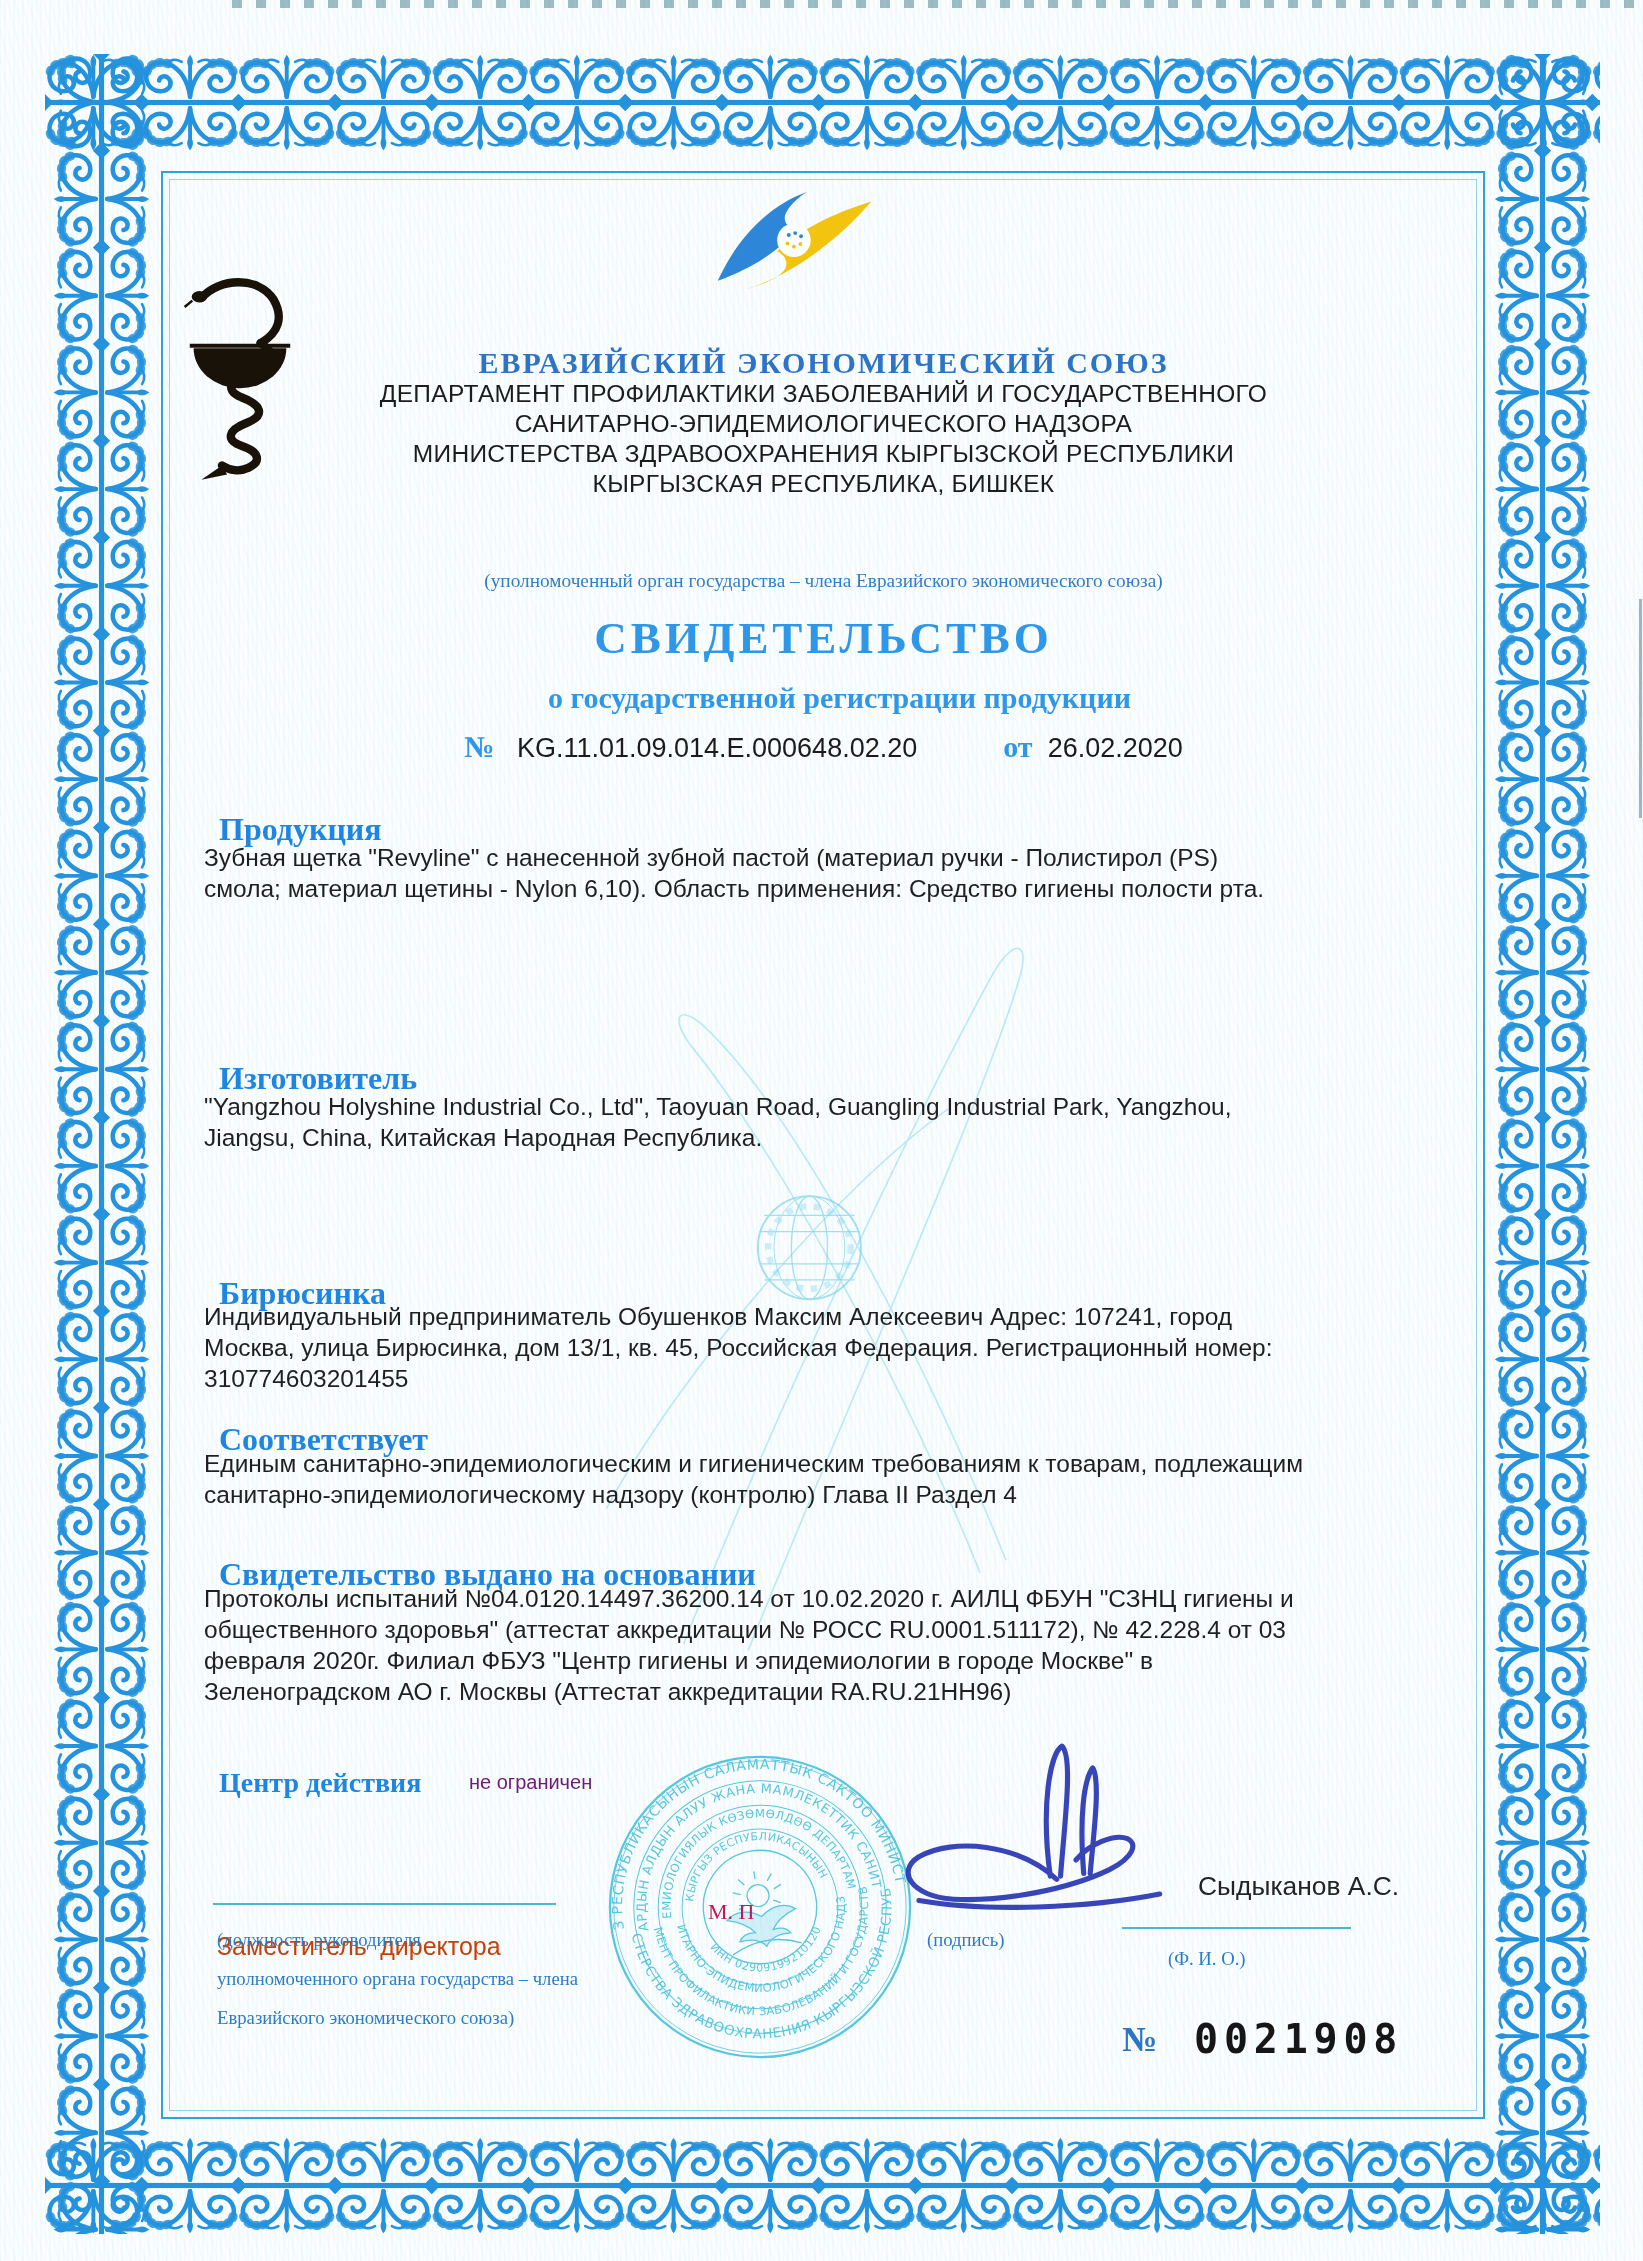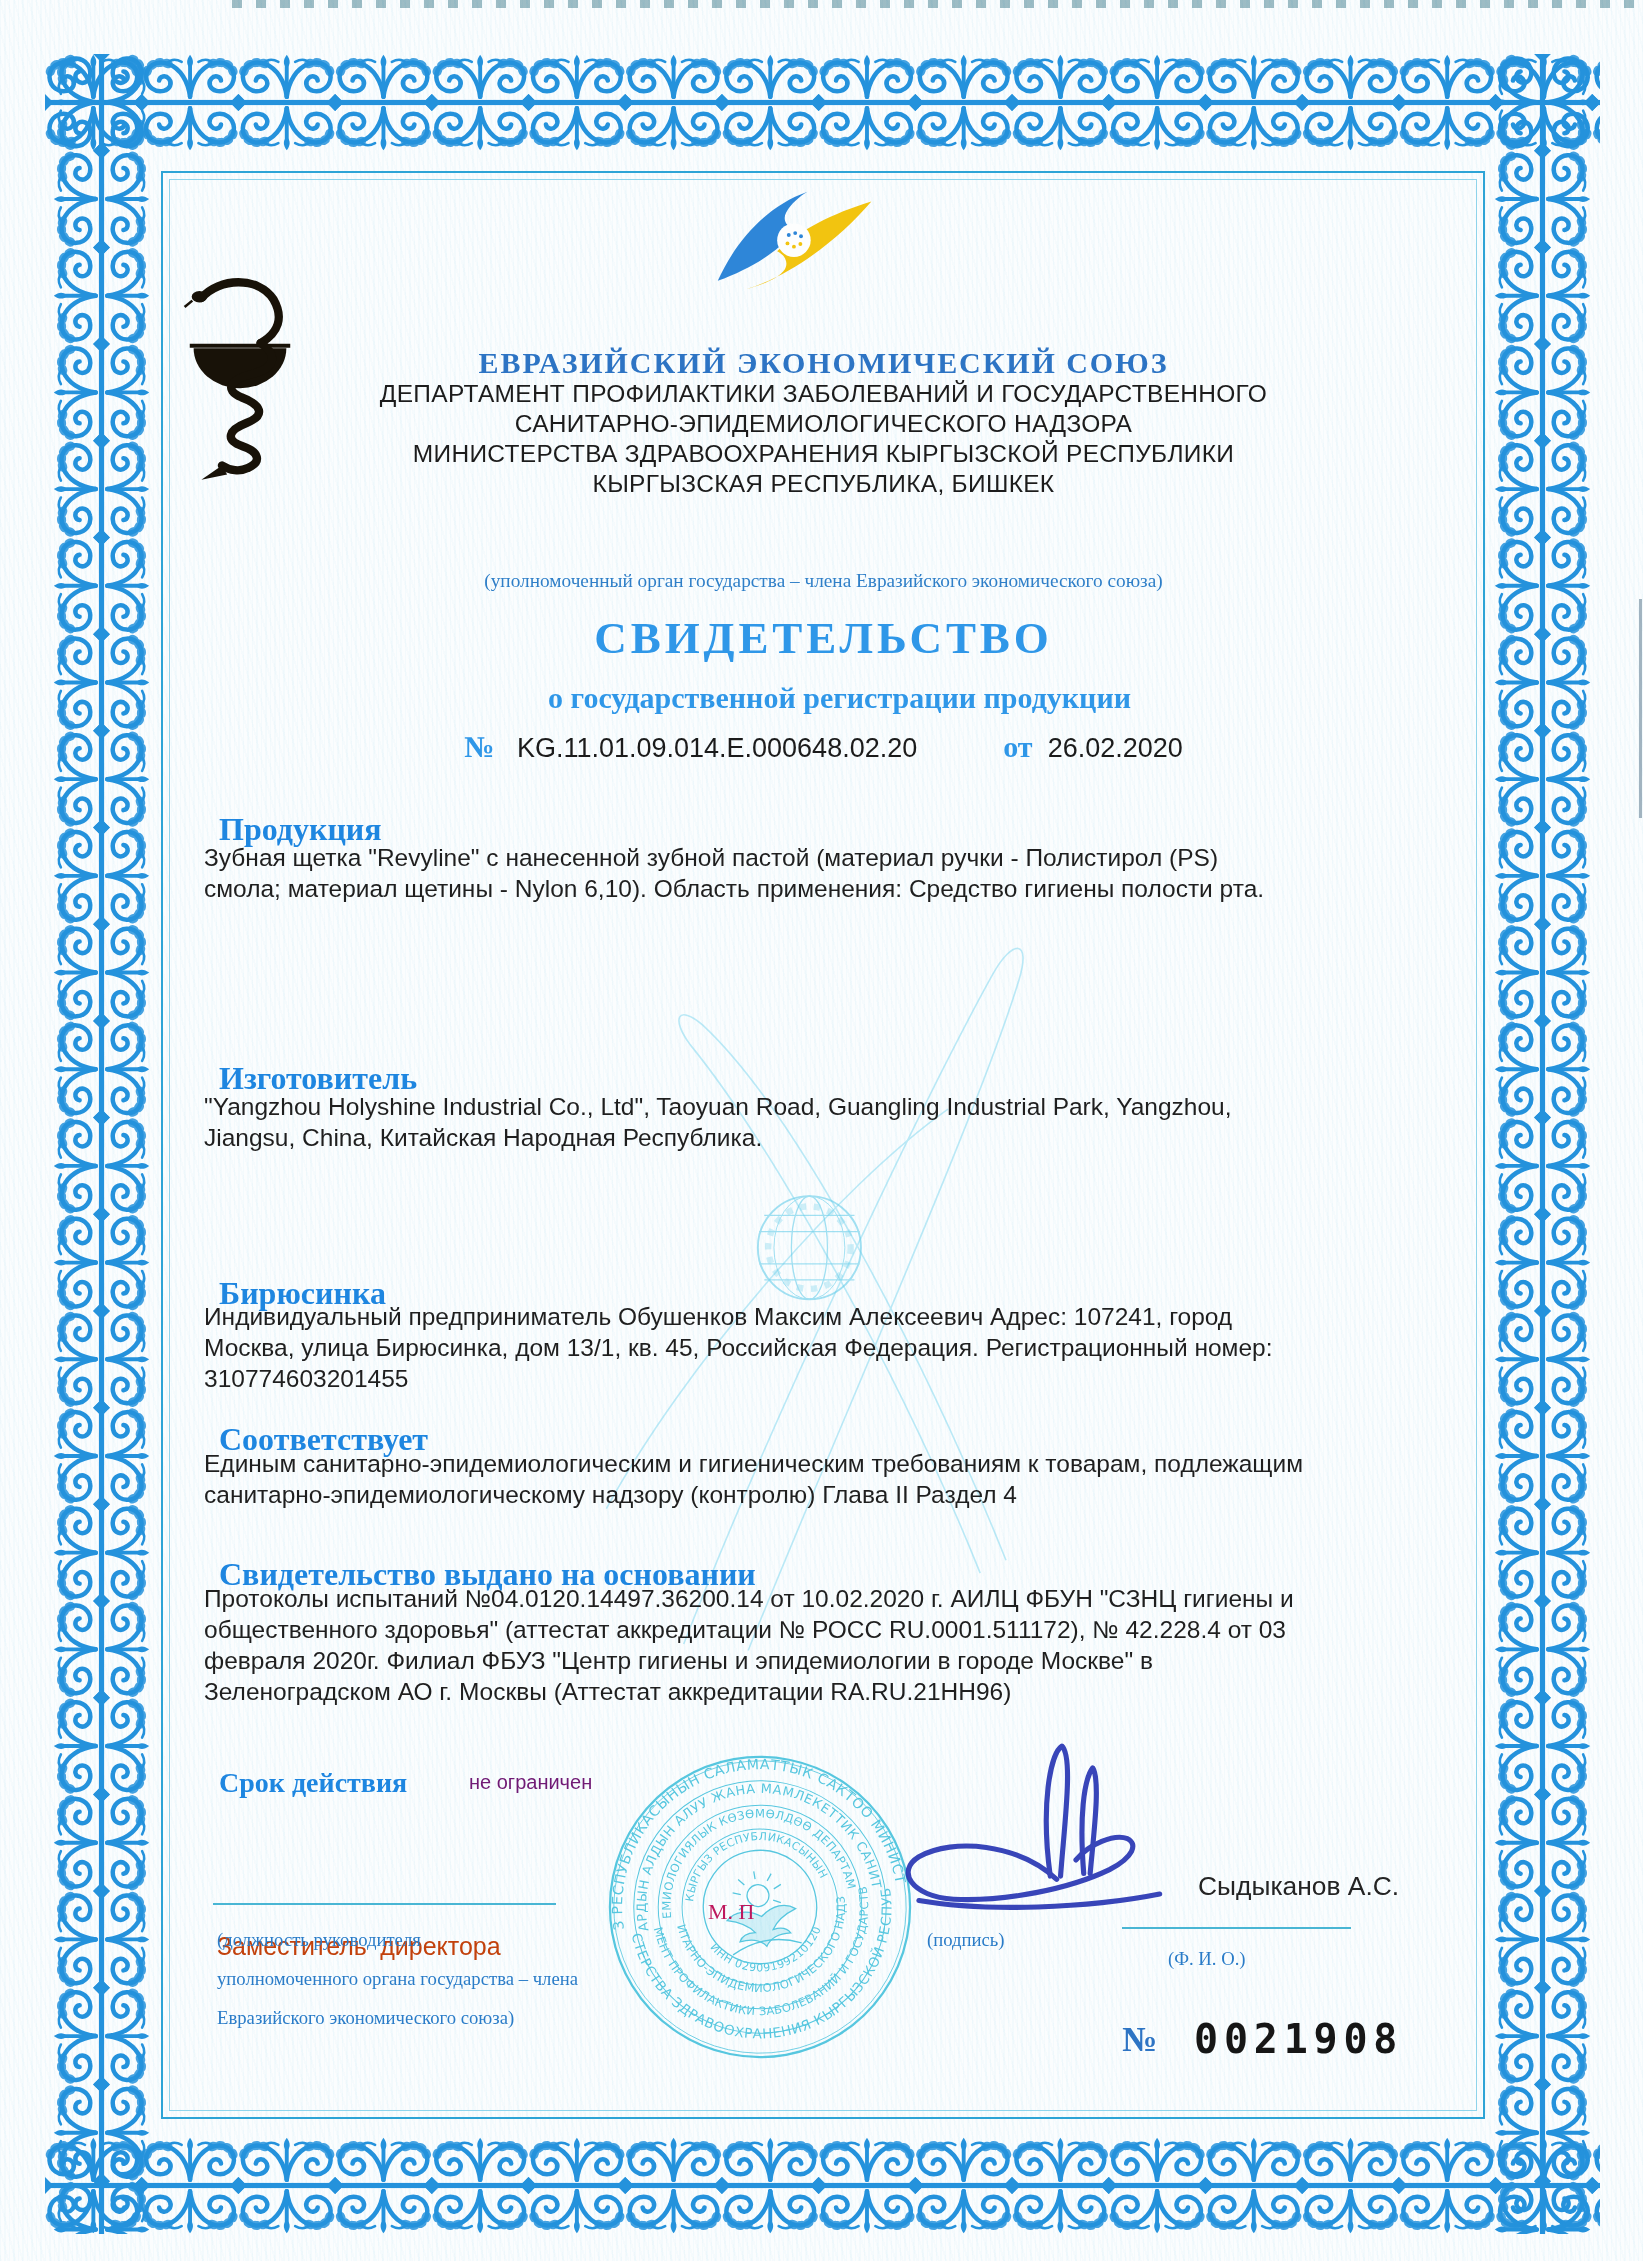--- a/index.html
+++ b/index.html
@@ -265,21 +265,21 @@
 </div>
 
 <div class="abs sec-head" style="top:1556px">Свидетельство выдано на основании</div>
 <div class="abs body-block" style="top:1583px">
   <div>Протоколы испытаний №04.0120.14497.36200.14 от 10.02.2020 г. АИЛЦ ФБУН "СЗНЦ гигиены и</div>
   <div>общественного здоровья" (аттестат аккредитации № РОСС RU.0001.511172), № 42.228.4 от 03</div>
   <div>февраля 2020г. Филиал ФБУЗ "Центр гигиены и эпидемиологии в городе Москве" в</div>
   <div>Зеленоградском АО г. Москвы (Аттестат аккредитации RA.RU.21НН96)</div>
 </div>
 
-<div class="abs serifB" style="left:219px;top:1767px;font-size:28px;color:#1e86e0;">Срок действия</div>
+<div class="abs serifB" style="left:219px;top:1767px;font-size:28px;color:#1e86e0;">Центр действия</div>
 <div class="abs" style="left:469px;top:1771px;font-size:20px;color:#701a75;">не ограничен</div>
 
 <div class="abs" style="left:217px;top:1932px;font-size:25px;color:#c2410c;word-spacing:6.4px;">Заместитель  директора</div>
 <div class="tealline" style="left:213px;top:1903px;width:343px;"></div>
 <div class="abs cap-blue" style="left:217px;top:1920px;line-height:39px;">
   <div>(должность руководителя</div>
   <div>уполномоченного органа государства – члена</div>
   <div>Евразийского экономического союза)</div>
 </div>
 

